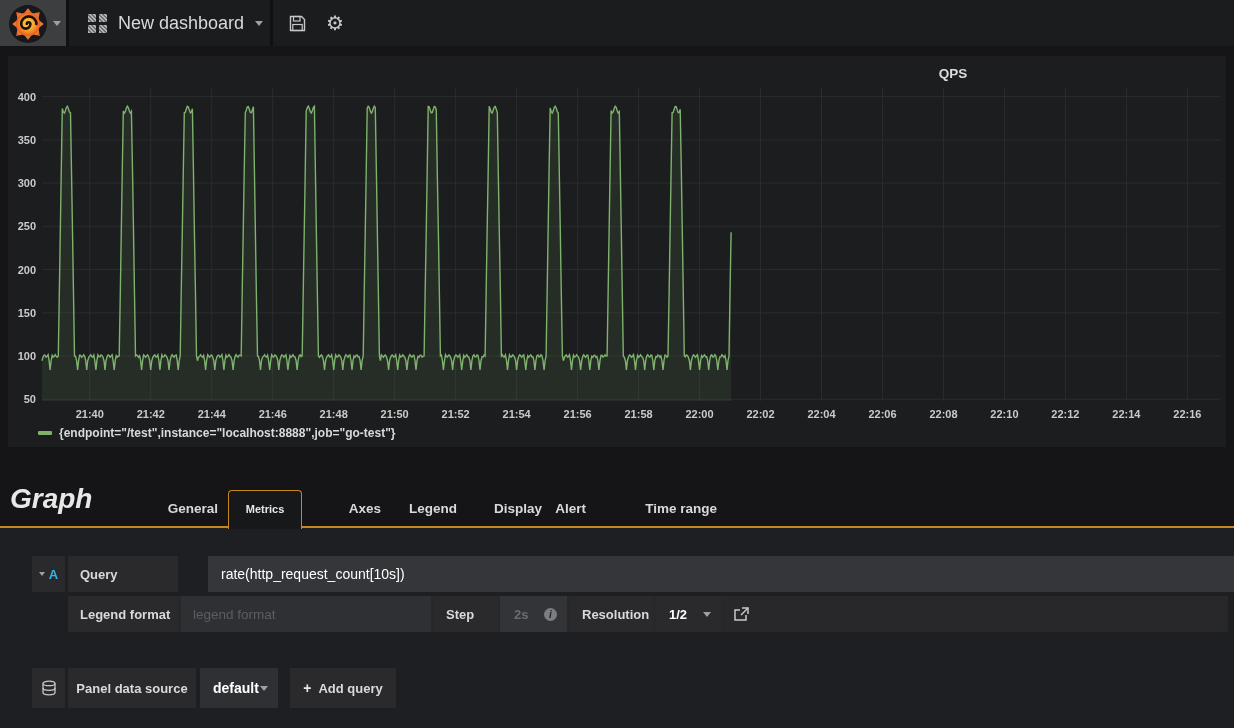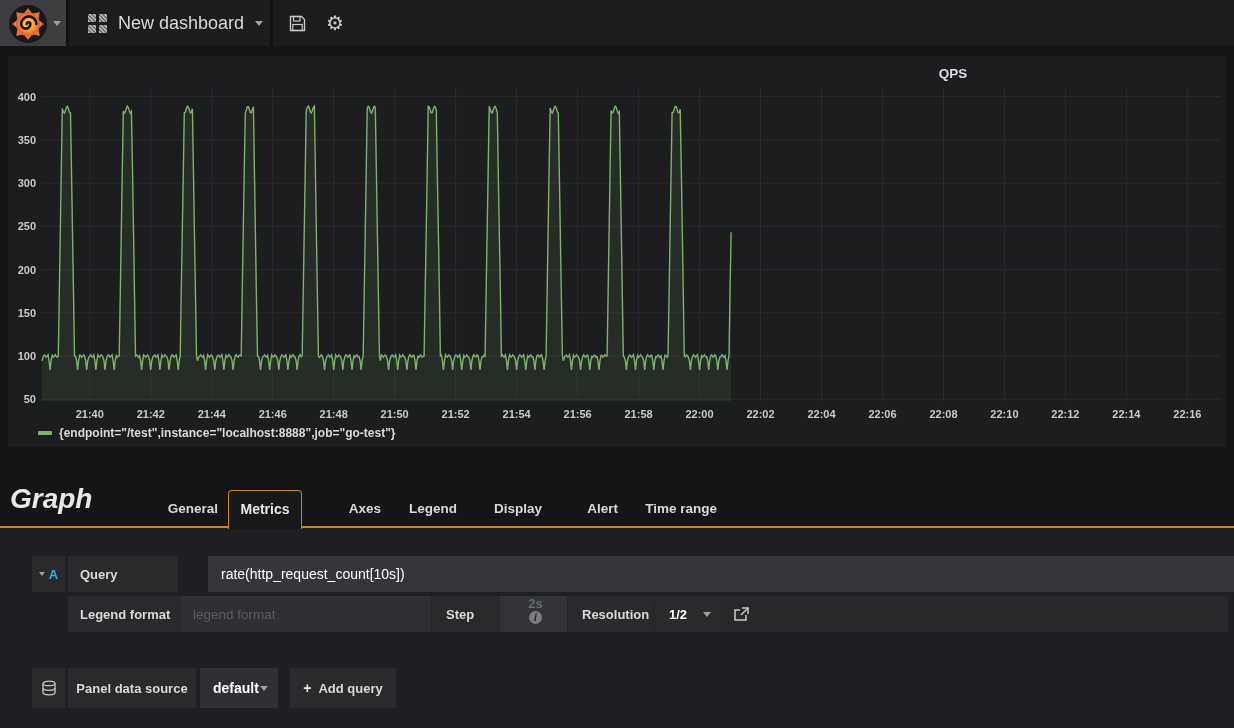--- a/index.html
+++ b/index.html
@@ -24,39 +24,39 @@
   .panel-title { position:absolute; left:945px; top:10px; transform:translateX(-50%); font-size:13.5px; font-weight:bold; color:#dcdde0; cursor:pointer; }
   .plot-svg { position:absolute; left:0; top:0; }
   .legend-row { position:absolute; left:30px; top:370px; display:flex; align-items:center; gap:7px; cursor:pointer; }
   .legend-swatch { width:14px; height:4px; border-radius:1px; background:#7eb26d; }
   .legend-name { font-size:12px; font-weight:bold; color:#d8d9da; }
 
   
   .graph-heading { position:absolute; left:10px; top:483px; font-size:28px; font-style:italic; font-weight:bold; color:#e8e8e8; }
   .tab-underline { position:absolute; left:0; top:526px; width:1234px; height:2px; background:#c8861e; }
   .tab { position:absolute; top:495px; height:28px; font-size:13.5px; font-weight:bold; color:#d8d9da; text-align:right; line-height:28px; cursor:pointer; }
-  .tab-active { position:absolute; left:228px; top:490px; width:74px; height:39px; background:#17181a; border:1px solid #c8861e; border-bottom:none; border-radius:4px 4px 0 0; text-align:center; line-height:37px; font-size:14px; font-weight:bold; color:#e8e8e8; z-index:2; cursor:pointer; }
+  .tab-active { position:absolute; left:228px; top:490px; width:74px; height:39px; background:#17181a; border:1px solid #c8861e; border-bottom:none; border-radius:4px 4px 0 0; text-align:center; line-height:37px; font-size:11px; font-weight:bold; color:#e8e8e8; z-index:2; cursor:pointer; }
   .editor-content { position:absolute; left:0; top:528px; width:1234px; height:200px; background:#1e1f22; }
 
   
   .cell { position:absolute; background:#2a2a2d; color:#d8d9da; font-size:13px; font-weight:bold; display:flex; align-items:center; }
   .row1 { top:556px; height:36px; }
   .row2 { top:596px; height:36px; }
   .row3 { top:668px; height:40px; }
   .ref-cell { left:32px; width:33px; justify-content:center; gap:4px; cursor:pointer; }
   .ref-cell .caret { border-left-width:3.5px; border-right-width:3.5px; border-top-width:4.5px; }
   .ref-letter { color:#33b5e5; font-weight:bold; font-size:13px; }
   .lbl-query { left:68px; width:110px; padding-left:12px; }
   .query-input { position:absolute; left:181px; width:1047px; background:#35363a; border:none; outline:none; color:#ffffff; font-size:14px; font-family:"Liberation Sans",sans-serif; padding-left:13px;margin-left:27px; }
   .row2-strip { position:absolute; left:68px; width:1160px; background:#28282b; }
   .lbl-legendfmt { left:68px; width:110px; padding-left:12px; }
   .legendfmt-input { position:absolute; left:181px; width:250px; background:#2f3033; border:none; outline:none; color:#d8d9da; font-size:13.5px; font-family:"Liberation Sans",sans-serif; padding-left:12px; }
   .legendfmt-input::placeholder { color:#5c5e62; opacity:1; }
   .lbl-step { left:434px; width:64px; padding-left:12px;text-align:right; }
-  .step-input { left:500px; width:67px; background:#333437; color:#696c70; font-weight:bold; padding:0 10px 0 14px; cursor:text;flex-direction:column; }
+  .step-input { left:500px; width:67px; background:#333437; color:#696c70; font-weight:bold; padding:0 10px 0 14px; justify-content:space-between; cursor:text; }
   .info-icon { width:13px; height:13px; border-radius:50%; background:#7b7d80; color:#232325; font-size:10px; font-weight:bold; font-style:italic; display:flex; align-items:center; justify-content:center; }
   .lbl-resolution { left:570px; width:82px; padding-left:12px; }
   .resolution-select { left:656px; width:65px; padding:0 10px 0 13px; justify-content:space-between; cursor:pointer; color:#ffffff;gap:12px; }
   .share-btn { position:absolute; left:724px; width:34px; display:flex; align-items:center; justify-content:center; cursor:pointer; height:36px; }
 
   
   .db-cell { left:32px; width:33px; justify-content:center; }
   .lbl-pds { left:68px; width:128px; justify-content:center; }
   .default-select { left:200px; width:78px; background:#2f3033; padding:0 10px 0 13px; justify-content:space-between; cursor:pointer; color:#fff; font-size:14px; }
   .add-query-btn { left:290px; width:106px; justify-content:center; gap:7px; cursor:pointer; }
@@ -173,21 +173,21 @@
 </div>
 
 <div class="graph-heading">Graph</div>
 <div class="editor-content"></div>
 <div class="tab-underline"></div>
 <div class="tab" style="left:138px;width:80px">General</div>
 <div class="tab-active">Metrics</div>
 <div class="tab" style="left:301px;width:80px">Axes</div>
 <div class="tab" style="left:377px;width:80px">Legend</div>
 <div class="tab" style="left:462px;width:80px">Display</div>
-<div class="tab" style="left:538px;width:80px">Alert</div>
+<div class="tab" style="left:506px;width:80px">Alert</div>
 <div class="tab" style="left:617px;width:100px">Time range</div>
 
 <div class="cell row1 ref-cell">
   <span class="caret"></span>
   <span class="ref-letter">A</span>
 </div>
 <div class="cell row1 lbl-query">Query</div>
 <input class="query-input row1" style="top: 556px; height: 36px;" value="rate(http_request_count[10s])">
 
 <div class="row2-strip row2" style="position:absolute"></div>

